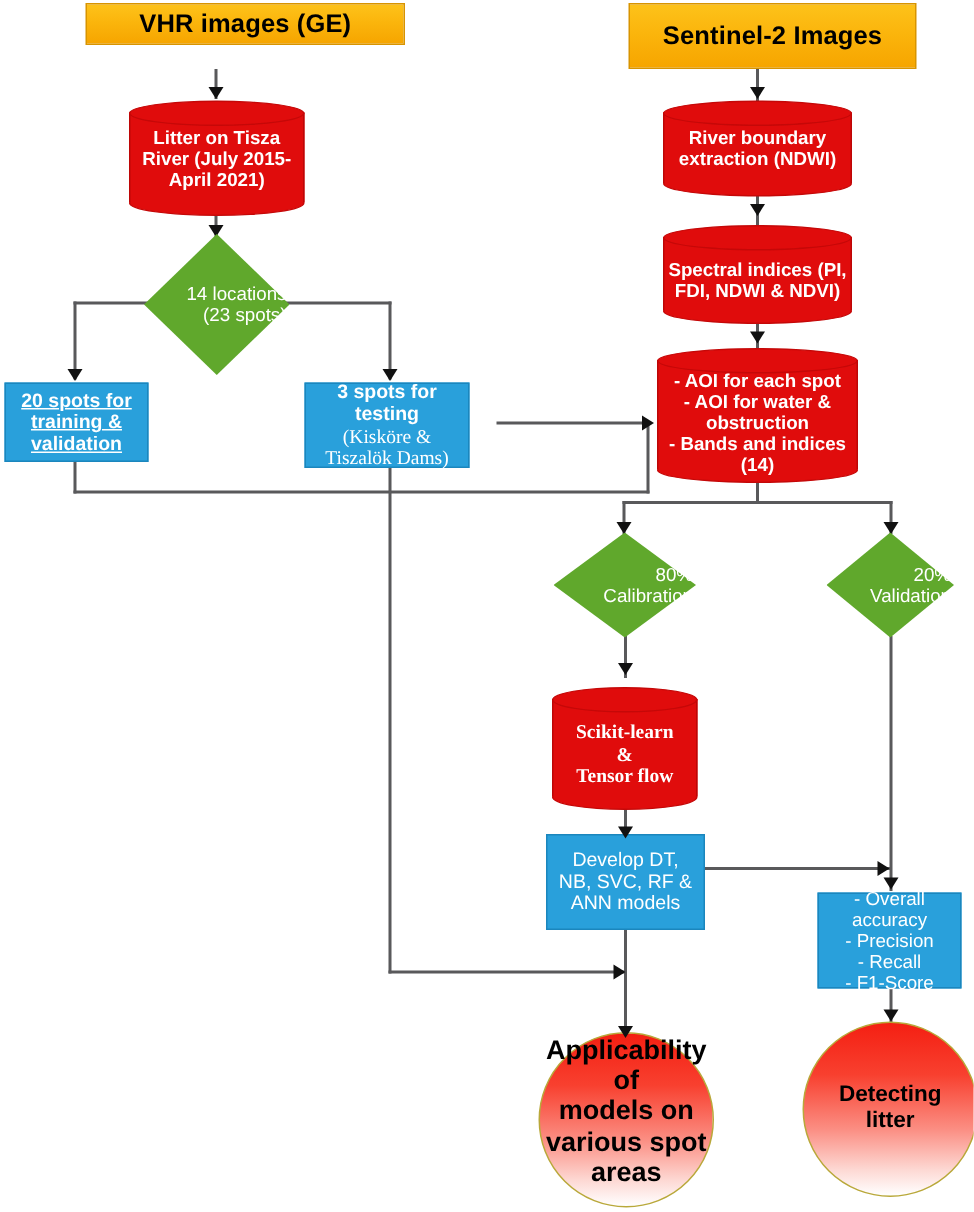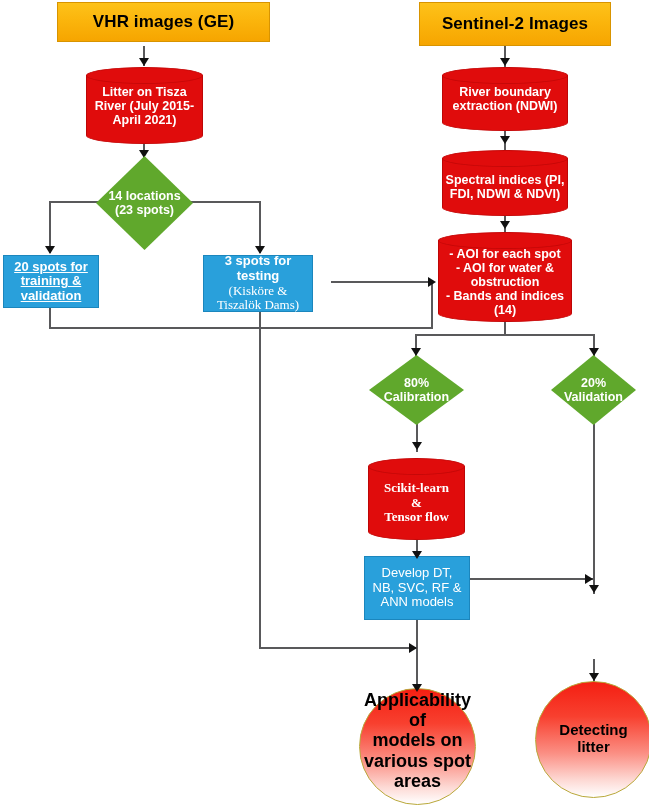--- a/index.html
+++ b/index.html
@@ -24,21 +24,21 @@
        background:#e00c0c;border-left:1px solid #bd0606;border-right:1px solid #bd0606;z-index:1;}
   .cyl .top{position:absolute;left:0;right:0;top:0;height:17px;
        background:#e00c0c;border-radius:50%/50%;border:1px solid #c50808;
        box-sizing:border-box;z-index:2;}
   .cyl .bot{position:absolute;left:0;right:0;bottom:0;height:17px;
        background:#e00c0c;border-radius:50%/50%;border:1px solid #c50808;
        box-sizing:border-box;z-index:1;}
   .cyl .txt{z-index:4;}
 
   
-  .dia{color:#fff;font-weight:bold;font-size:12.5px;}
+  .dia{color:#fff;font-weight:normal;font-size:12.5px;text-align:right;}
   .dia .shape{position:absolute;left:0;top:0;width:100%;height:100%;
        background:#60a82c;clip-path:polygon(50% 0,100% 50%,50% 100%,0 50%);z-index:1;}
   .dia .txt{z-index:3;}
 
   
   .blu{background:#29a0db;border:1px solid #1b86bd;color:#fff;
        font-weight:bold;font-size:13px;}
   .blu.thin{font-weight:normal;}
 
   
@@ -118,21 +118,21 @@
 
   <div class="ln lnv" style="left:593px;top:424px;height:170px;"></div>
   <div class="ar" style="left:589px;top:585px;"></div>
 
   <div class="ln lnh" style="left:470px;top:578px;width:124px;"></div>
   <div class="ar-r" style="left:585px;top:574px;"></div>
 
   <div class="ln lnv" style="left:593px;top:659px;height:24px;"></div>
   <div class="ar" style="left:589px;top:673px;"></div>
 
-  <div class="node hdr" style="left:57px;top:2px;width:213px;height:40px;">
+  <div class="node hdr" style="left:57px;top:2px;width:213px;height:28px;">
     <span class="txt">VHR images (GE)</span>
   </div>
 
   <div class="node hdr" style="left:419px;top:2px;width:192px;height:44px;">
     <span class="txt">Sentinel-2 Images</span>
   </div>
 
   <div class="node cyl" style="left:86px;top:67px;width:117px;height:77px;align-items:center;">
     <div class="bot"></div>
     <div class="body"></div>
@@ -230,20 +230,29 @@
   </div>
 
   <div class="node blu thin" style="left:364px;top:556px;width:106px;height:64px;">
     <span class="txt">
       <span class="ml">Develop DT,</span>
       <span class="ml">NB, SVC, RF &amp;</span>
       <span class="ml">ANN models</span>
     </span>
   </div>
 
+  <div class="node blu thin" style="left:545px;top:595px;width:96px;height:64px;font-size:12.5px;">
+    <span class="txt">
+      <span class="ml">- Overall</span>
+      <span class="ml">accuracy</span>
+      <span class="ml">- Precision</span>
+      <span class="ml">- Recall</span>
+      <span class="ml">- F1-Score</span>
+    </span>
+  </div>
 
   <div class="node cir" style="left:359px;top:688px;width:117px;height:117px;">
     <span class="txt" style="margin-top:-12px;">
       <span class="ml">Applicability of</span>
       <span class="ml">models on</span>
       <span class="ml">various spot</span>
       <span class="ml">areas</span>
     </span>
   </div>
 

